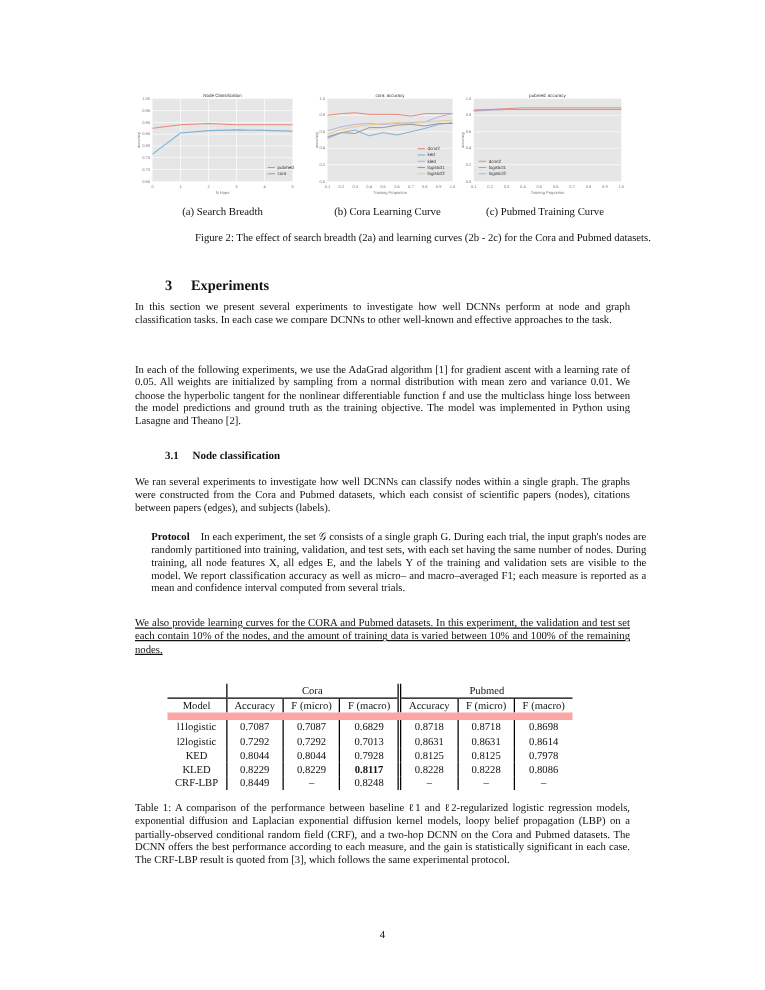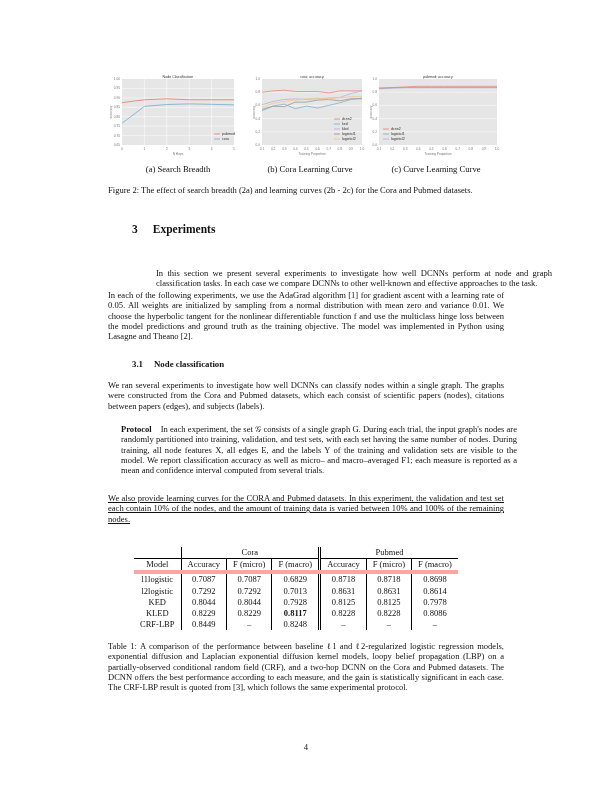--- a/index.html
+++ b/index.html
@@ -138,30 +138,30 @@
     <line x1="14" y1="57" x2="20" y2="57" stroke="#e8877a" stroke-width="0.9"></line>
       <text class="lg" x="22" y="58.2">dcnn2</text>
     <line x1="14" y1="62" x2="20" y2="62" stroke="#7fb2d4" stroke-width="0.9"></line>
       <text class="lg" x="22" y="63.2">logisticl1</text>
     <line x1="14" y1="67" x2="20" y2="67" stroke="#b8b0e0" stroke-width="0.9"></line>
       <text class="lg" x="22" y="68.2">logisticl2</text>
   </svg>
 
   <div class="subcap" style="left:108px;top:164px;">(a) Search Breadth</div>
   <div class="subcap" style="left:240px;top:164px;">(b) Cora Learning Curve</div>
-  <div class="subcap" style="left:366px;top:164px;">(c) Curve Learning Curve</div>
-
-  <div class="para" style="top:185px;">Figure 2: The effect of search breadth (2a) and learning curves (2b - 2c) for the Cora and Pubmed datasets.</div>
+  <div class="subcap" style="left:366px;top:164px;">(c) Pubmed Training Curve</div>
+
+  <div class="para" style="top:185px;margin-left:48px;">Figure 2: The effect of search breadth (2a) and learning curves (2b - 2c) for the Cora and Pubmed datasets.</div>
 </div>
 
 <div class="sec" style="top:223px;font-size:11.5px;">
   <span>3</span><span style="display:inline-block;width:15px;"></span><span>Experiments</span>
 </div>
 
-<div class="para" style="top:268px;margin-left:48px;">In this section we present several experiments to investigate how well DCNNs perform at node and graph classification tasks. In each case we compare DCNNs to other well-known and effective approaches to the task.</div>
+<div class="para" style="top:240px;">In this section we present several experiments to investigate how well DCNNs perform at node and graph classification tasks. In each case we compare DCNNs to other well-known and effective approaches to the task.</div>
 <div class="para" style="top:290px;">In each of the following experiments, we use the AdaGrad algorithm [1] for gradient ascent with a learning rate of 0.05. All weights are initialized by sampling from a normal distribution with mean zero and variance 0.01. We choose the hyperbolic tangent for the nonlinear differentiable function f and use the multiclass hinge loss between the model predictions and ground truth as the training objective. The model was implemented in Python using Lasagne and Theano [2].</div>
 
 <div class="sec" style="top:359px;font-size:8.8px;">
   <span>3.1</span><span style="display:inline-block;width:11px;"></span><span>Node classification</span>
 </div>
 
 <div class="para" style="top:380px;">We ran several experiments to investigate how well DCNNs can classify nodes within a single graph. The graphs were constructed from the Cora and Pubmed datasets, which each consist of scientific papers (nodes), citations between papers (edges), and subjects (labels).</div>
 
 <div class="para" style="top:424px;margin-left:13px;">
   <b>Protocol</b>&nbsp;&nbsp;&nbsp;
@@ -179,21 +179,21 @@
   </tr>
   <tr style="border-top:1px solid #000;">
     <td style="border-top:none;">Model</td>
     <td style="border-left:1px solid #000;border-top:1px solid #000;">Accuracy</td>
     <td style="border-left:1px solid #000;border-top:1px solid #000;">F (micro)</td>
     <td style="border-left:1px solid #000;border-top:1px solid #000;">F (macro)</td>
     <td style="border-left:3px double #000;border-top:1px solid #000;">Accuracy</td>
     <td style="border-left:1px solid #000;border-top:1px solid #000;">F (micro)</td>
     <td style="border-left:1px solid #000;border-top:1px solid #000;">F (macro)</td>
   </tr>
-  <tr style="border-top:4px solid #fca5a5;">
+  <tr style="border-top:6px solid #fca5a5;">
     <td>l1logistic</td>
     <td style="border-left:1px solid #000;">0.7087</td>
     <td style="border-left:1px solid #000;">0.7087</td>
     <td style="border-left:1px solid #000;">0.6829</td>
     <td style="border-left:3px double #000;">0.8718</td>
     <td style="border-left:1px solid #000;">0.8718</td>
     <td style="border-left:1px solid #000;">0.8698</td>
   </tr>
   <tr>
     <td>l2logistic</td>

